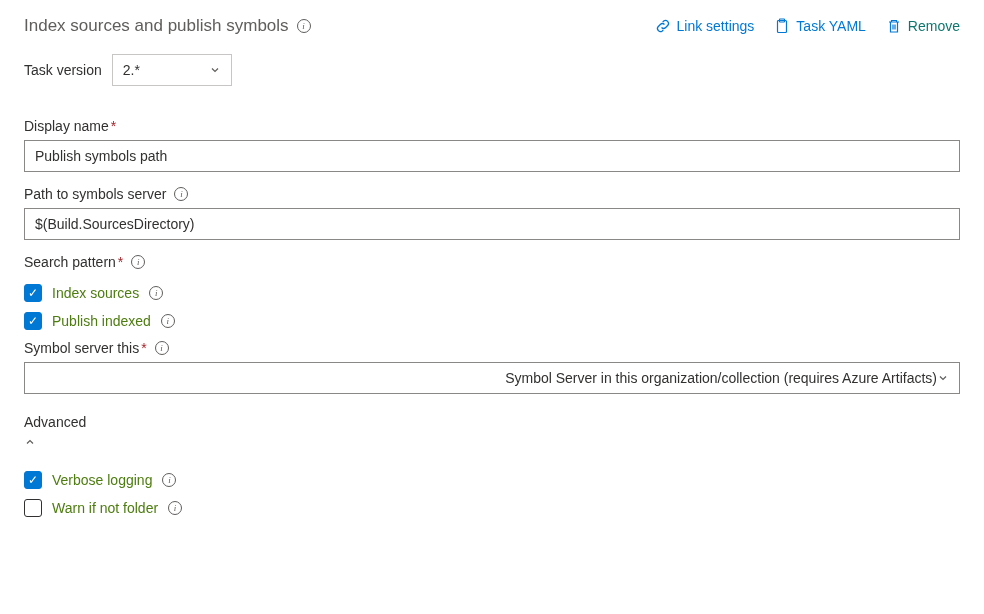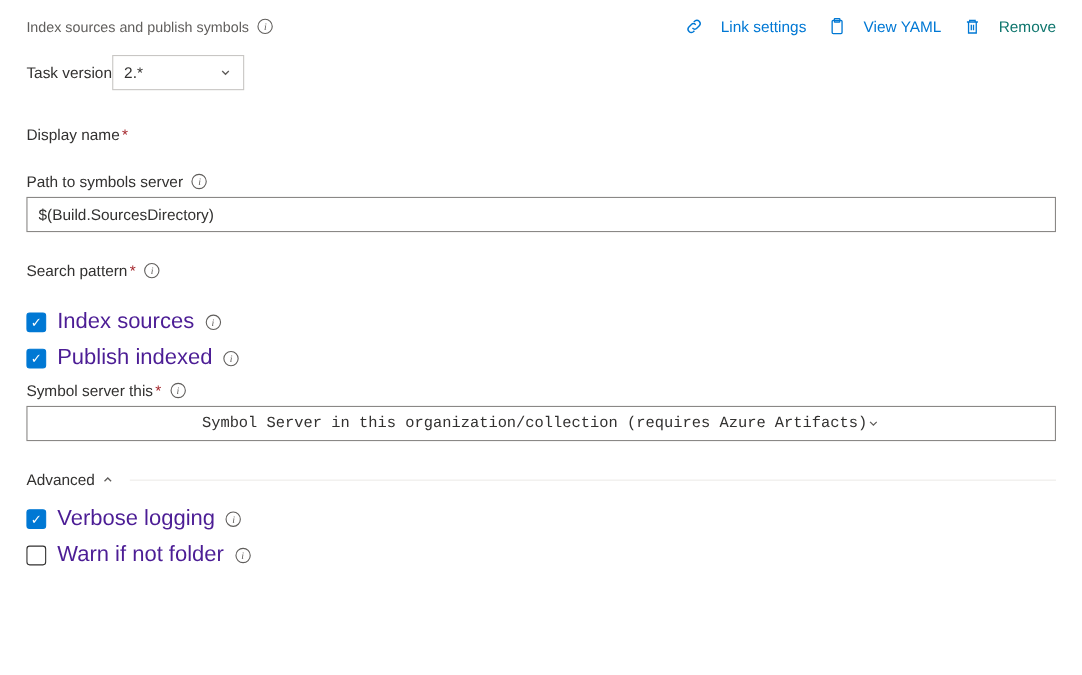--- a/index.html
+++ b/index.html
@@ -11,39 +11,39 @@
   padding: 16px 24px;
   width: 984px;
 }
 .header {
   display: flex;
   justify-content: space-between;
   align-items: center;
   margin-bottom: 18px;
 }
 .title-wrap { display: flex; align-items: center; gap: 8px; }
-.title { font-size: 13px; font-weight: 400; color: #605e5c; }
+.title { font-size: 17px; font-weight: 400; color: #605e5c; }
 .actions { display: flex; gap: 20px; }
 .action-link {
-  display: flex; align-items: center; gap: 16px;
+  display: flex; align-items: center; gap: 6px;
   color: #0078d4; font-size: 14px; cursor: pointer;
 }
 .action-link.remove { color: #0f766e; }
 .task-version-row {
-  display: flex; align-items: center; gap: 0;
+  display: flex; align-items: center; gap: 10px;
   margin-bottom: 32px;
 }
 .tv-label { font-size: 14px; color: #323130; }
 .tv-select {
   border: 1px solid #c8c6c4; padding: 5px 10px;
   display: flex; align-items: center; justify-content: space-between;
   width: 120px; height: 32px; cursor: pointer;
   color: #323130; font-size: 14px;
 }
-.field { margin-bottom: 27px; }
+.field { margin-bottom: 14px; }
 .field-label-row {
   display: flex; align-items: center; gap: 8px;
   margin-bottom: 6px;
 }
 .field-label { font-size: 14px; color: #323130; }
 .req { color: #a4262c; margin-left: 2px; }
 .info-icon {
   width: 14px; height: 14px; border: 1px solid #605e5c;
   border-radius: 50%; display: inline-flex;
   align-items: center; justify-content: center;
@@ -67,31 +67,32 @@
   margin-bottom: 10px;
 }
 .checkbox {
   width: 18px; height: 18px; border-radius: 3px;
   display: flex; align-items: center; justify-content: center;
   cursor: pointer; flex-shrink: 0;
 }
 .checkbox.checked { background: #0078d4; border: 1px solid #0078d4; }
 .checkbox.unchecked { background: #fff; border: 1px solid #323130; }
 .checkmark { color: #fff; font-size: 12px; line-height: 1; }
-.check-label { font-size: 20px; color: #4c1d95; }
+.check-label { font-size: 14px; color: #4d7c0f; }
 .select-full {
   width: 100%; border: 1px solid #8a8886;
   padding: 6px 10px; font-size: 14px;
-  display: flex; align-items: center; justify-content: center;
-  height: 32px; cursor: pointer; color: #323130; font-family: Liberation Mono, monospace;
+  display: flex; align-items: center; justify-content: flex-end;
+  height: 32px; cursor: pointer; color: #323130;
 }
 .section-header {
-  display: flex; align-items: center; gap: 6px;
+  display: flex; align-items: flex-start; gap: 6px;
   margin-top: 20px; margin-bottom: 16px;
   cursor: pointer;
+  flex-direction: column;
 }
 .section-title { font-size: 14px; color: #323130; }
 .section-line {
   border: none;
   border-top: 1px solid #edebe9;
   flex: 1;
   margin-left: 8px;
 }
 .chevron { display: inline-flex; }
 svg { display: block; }
@@ -110,21 +111,21 @@
         <path d="M6.5 9.5a3 3 0 0 0 4.2 0l2.2-2.2a3 3 0 0 0-4.2-4.2l-1 1"></path>
         <path d="M9.5 6.5a3 3 0 0 0-4.2 0L3.1 8.7a3 3 0 0 0 4.2 4.2l1-1"></path>
       </svg>
       <span>Link settings</span>
     </div>
     <div class="action-link">
       <svg width="16" height="16" viewBox="0 0 16 16" fill="none" stroke="#0078d4" stroke-width="1.2">
         <rect x="3.5" y="2.5" width="9" height="12" rx="1"></rect>
         <rect x="5.5" y="1" width="5" height="3" rx="0.5"></rect>
       </svg>
-      <span>View YAML</span>
+      <span>Task YAML</span>
     </div>
     <div class="action-link remove">
       <svg width="16" height="16" viewBox="0 0 16 16" fill="none" stroke="#0078d4" stroke-width="1.2">
         <path d="M3 4h10M5.5 4V2.5h5V4M4.5 4v10h7V4M7 6.5v5M9 6.5v5"></path>
       </svg>
       <span>Remove</span>
     </div>
   </div>
 </div>
 
@@ -139,20 +140,21 @@
     </span>
   </div>
 </div>
 
 <div class="field">
   <div class="field-label-row">
     <span class="field-label">
       <span>Display name</span><span class="req">*</span>
     </span>
   </div>
+  <input class="text-input" type="text" value="Publish symbols path" style="">
 </div>
 
 <div class="field">
   <div class="field-label-row">
     <span class="field-label">Path to symbols server</span>
     <span class="info-icon">i</span>
   </div>
   <input class="text-input" type="text" value="$(Build.SourcesDirectory)" style="">
 </div>
 

